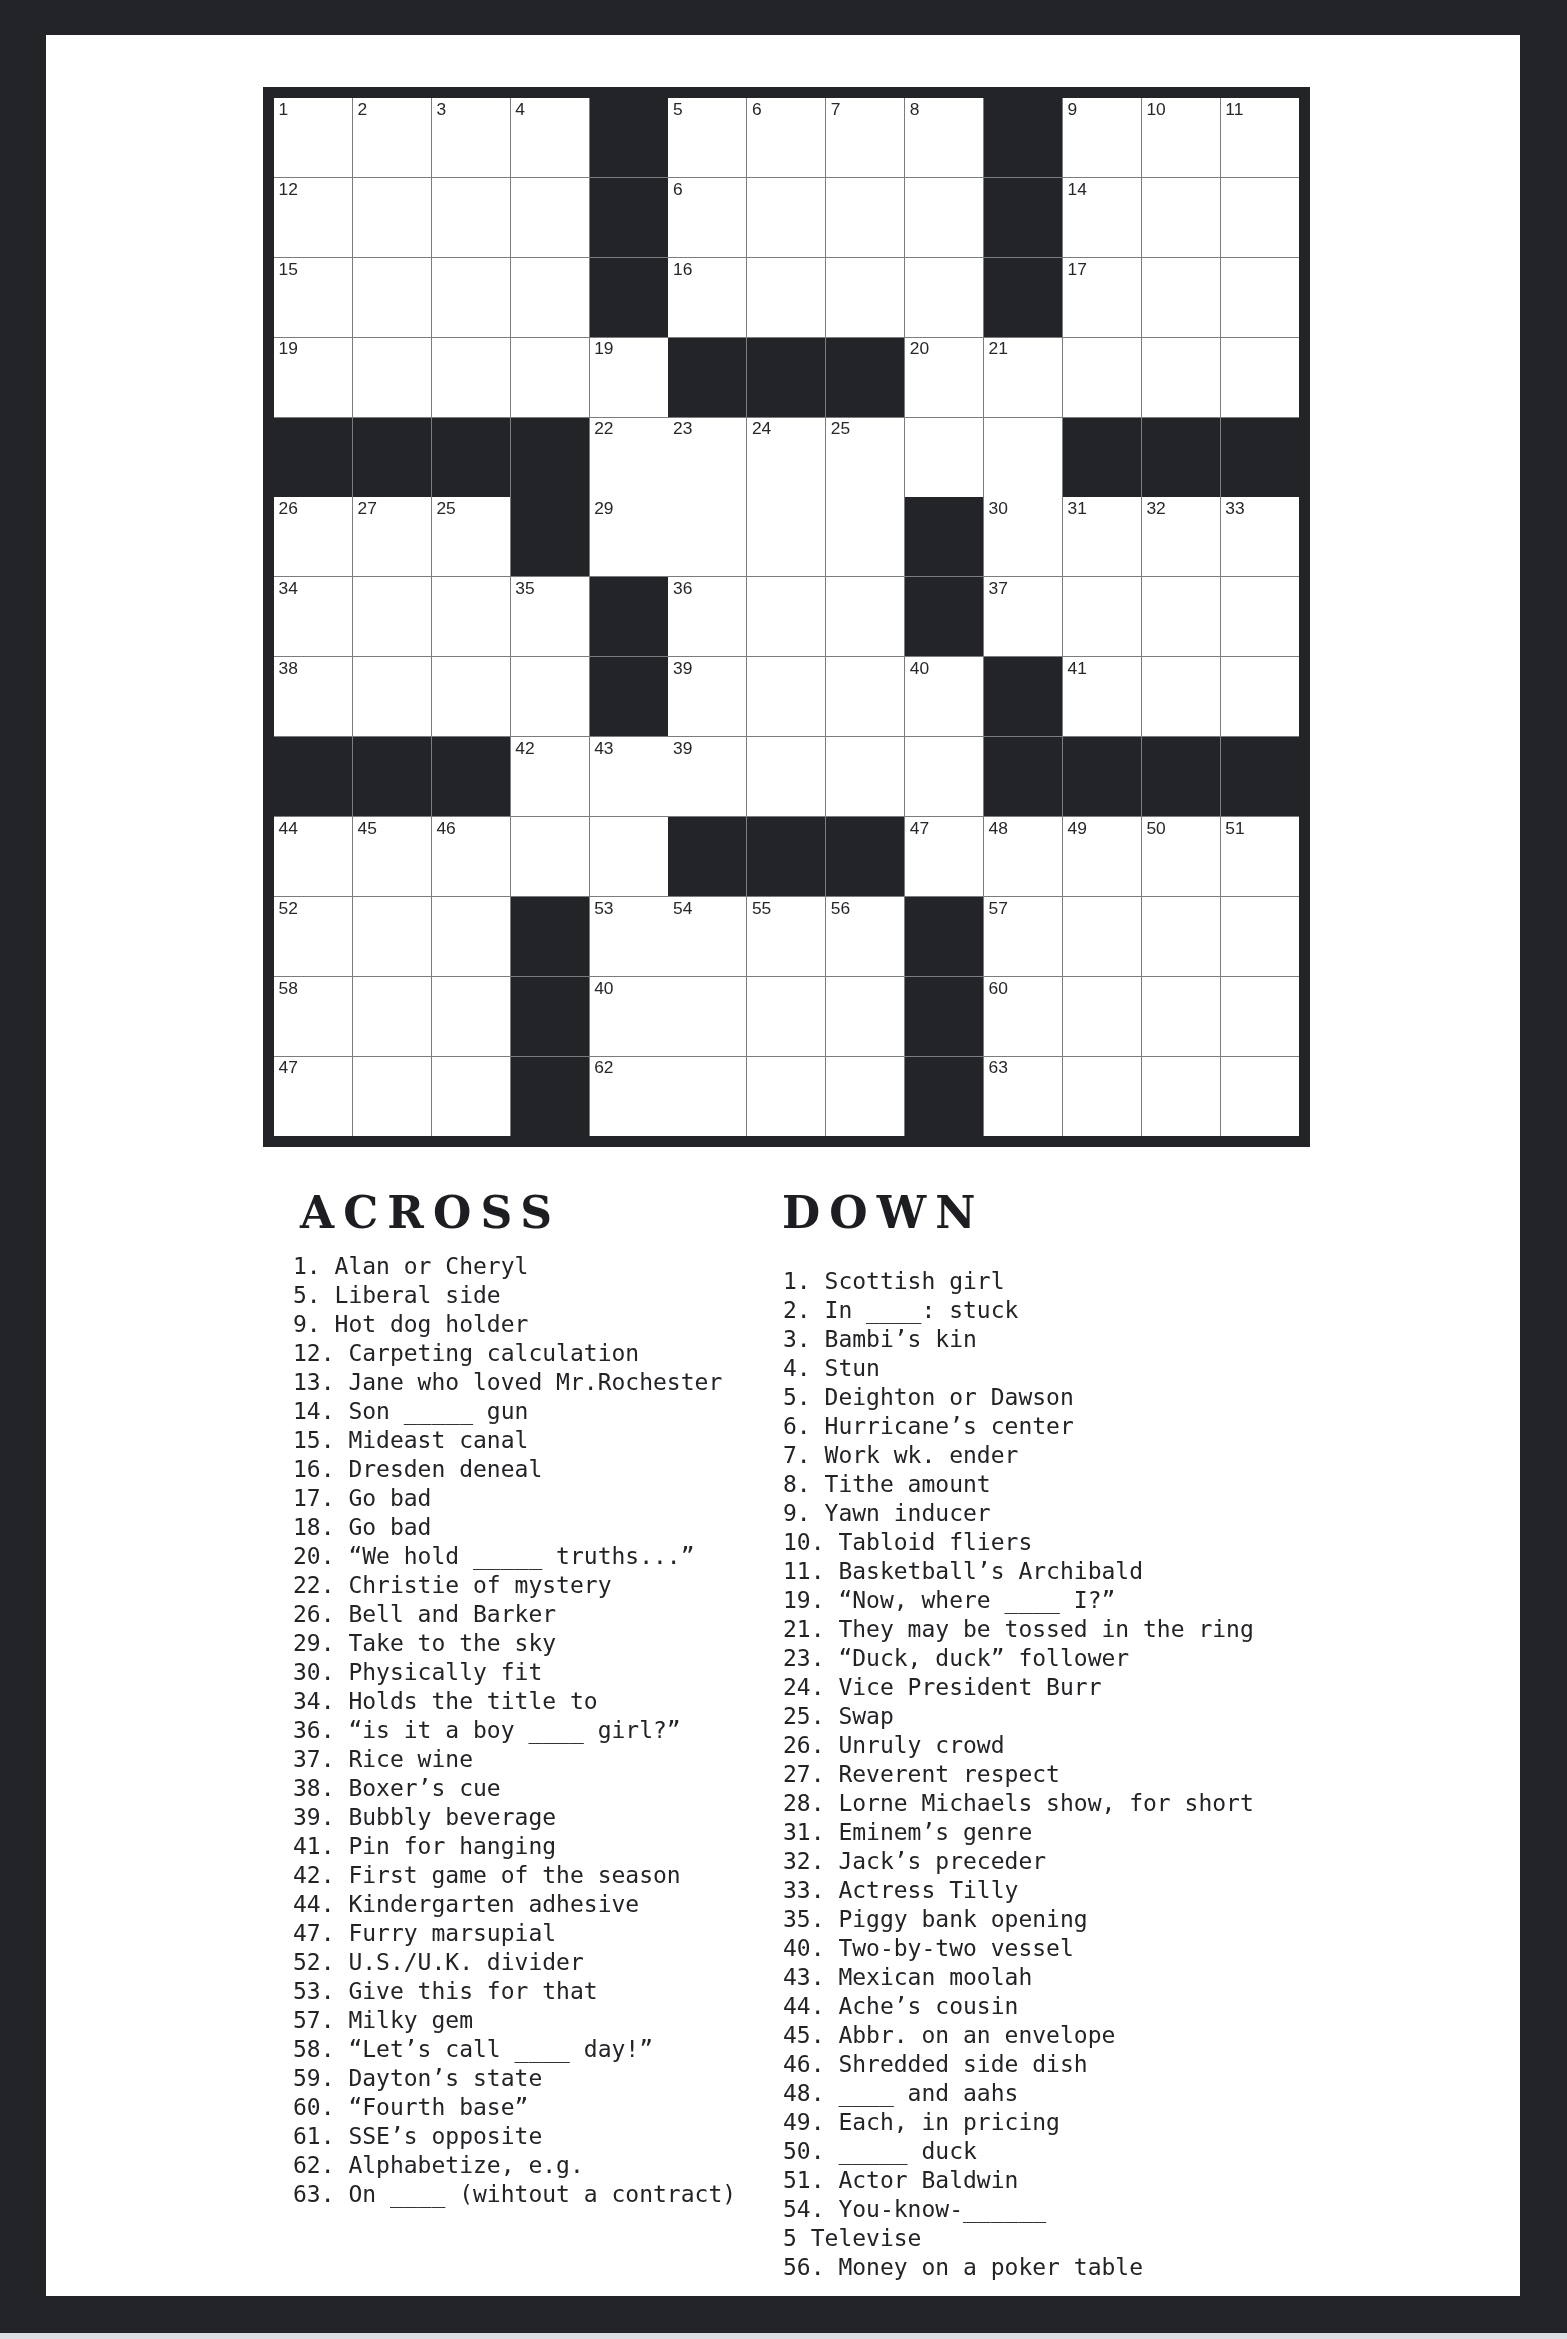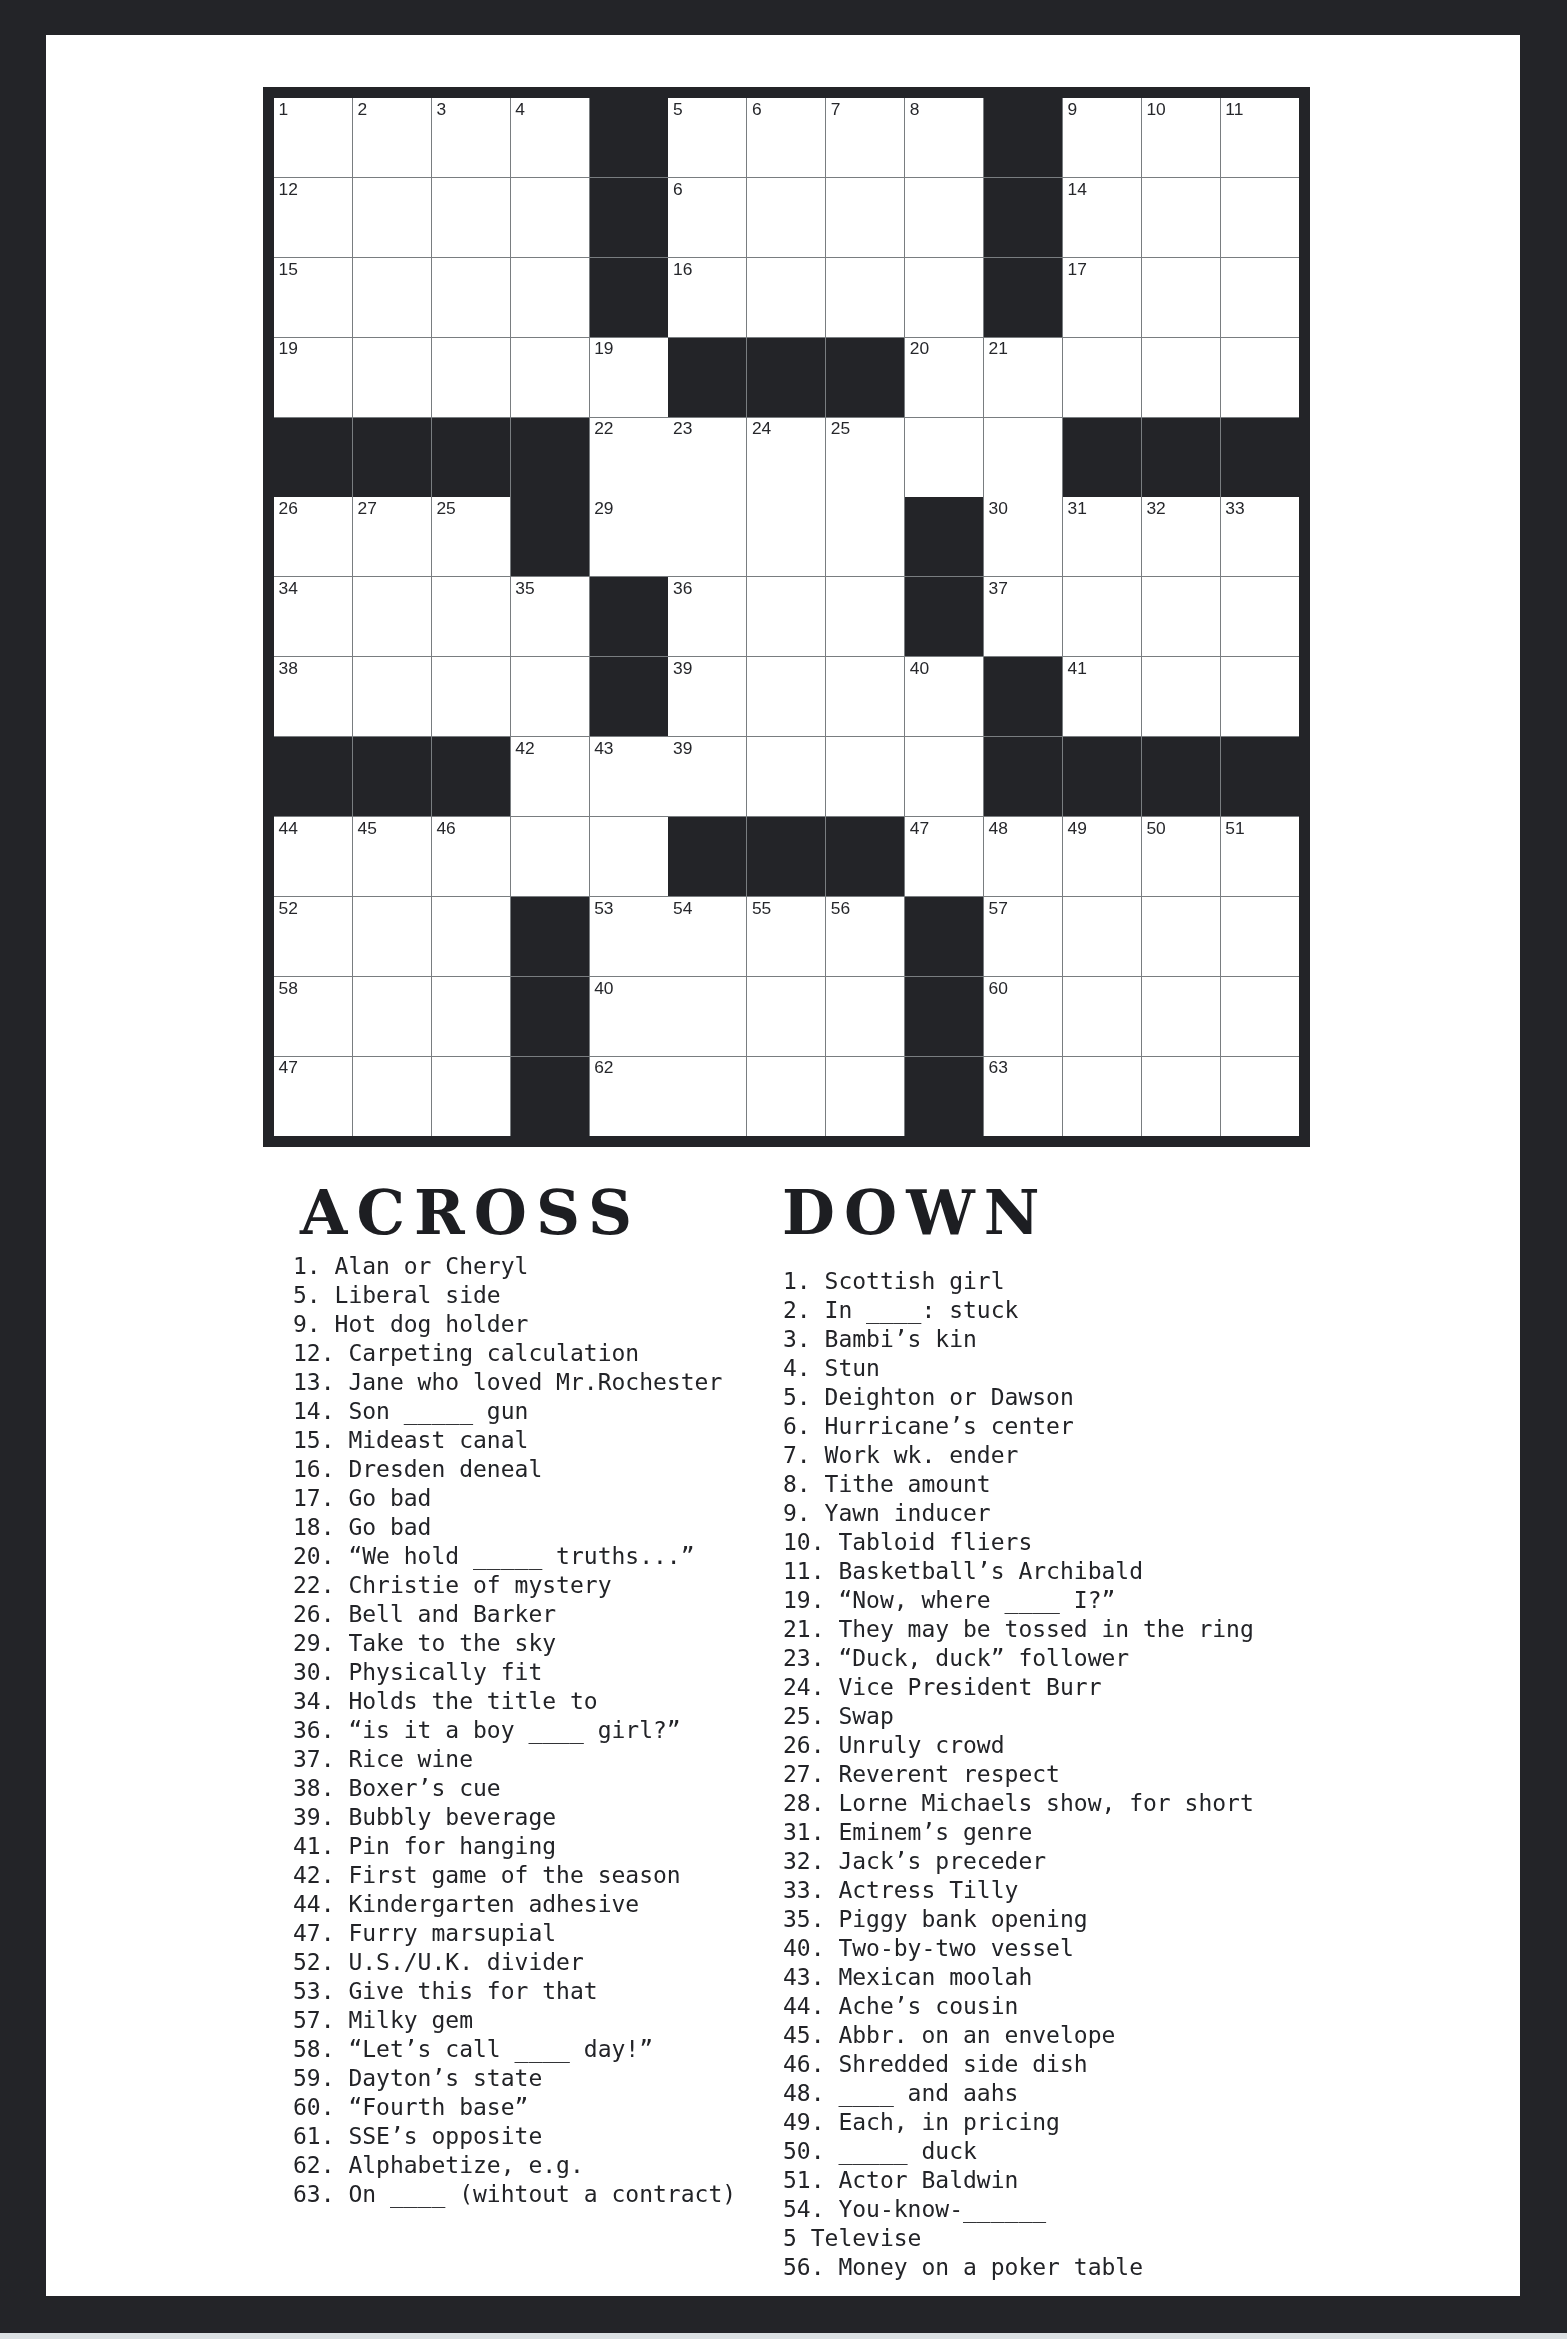--- a/index.html
+++ b/index.html
@@ -17,21 +17,21 @@
   .grid-frame{position:absolute;left:217px;top:52px;border:11px solid var(--ink);background:var(--line);}
   .grid{display:grid;grid-template-columns:repeat(13,78px);grid-auto-rows:79px;gap:0.9px;background:var(--line);}
   .cell{position:relative;background:#ffffff;}
   .cell.black{background:var(--ink);}
   .cell .num{position:absolute;top:1.8px;left:4.6px;font-family:"Liberation Sans", sans-serif;
              font-size:17.4px;line-height:19px;color:#26272b;}
 
   
   .heading{position:absolute;margin:0;color:#1d1e22;
            font-family:"DejaVu Serif", serif;font-weight:700;
-           font-size:61px;line-height:49px;letter-spacing:9.1px;}
+           font-size:44px;line-height:49px;letter-spacing:9.1px;}
   #across-heading{left:254px;top:1153px;}
   #down-heading{left:736px;top:1153px;}
   .clue-list{position:absolute;color:#222327;font-size:23px;line-height:29px;white-space:pre;}
   #across-list{left:247px;top:1217px;}
   #down-list{left:737px;top:1232px;}
   .clue{height:29px;}
 </style>
 </head>
 <body>
 

